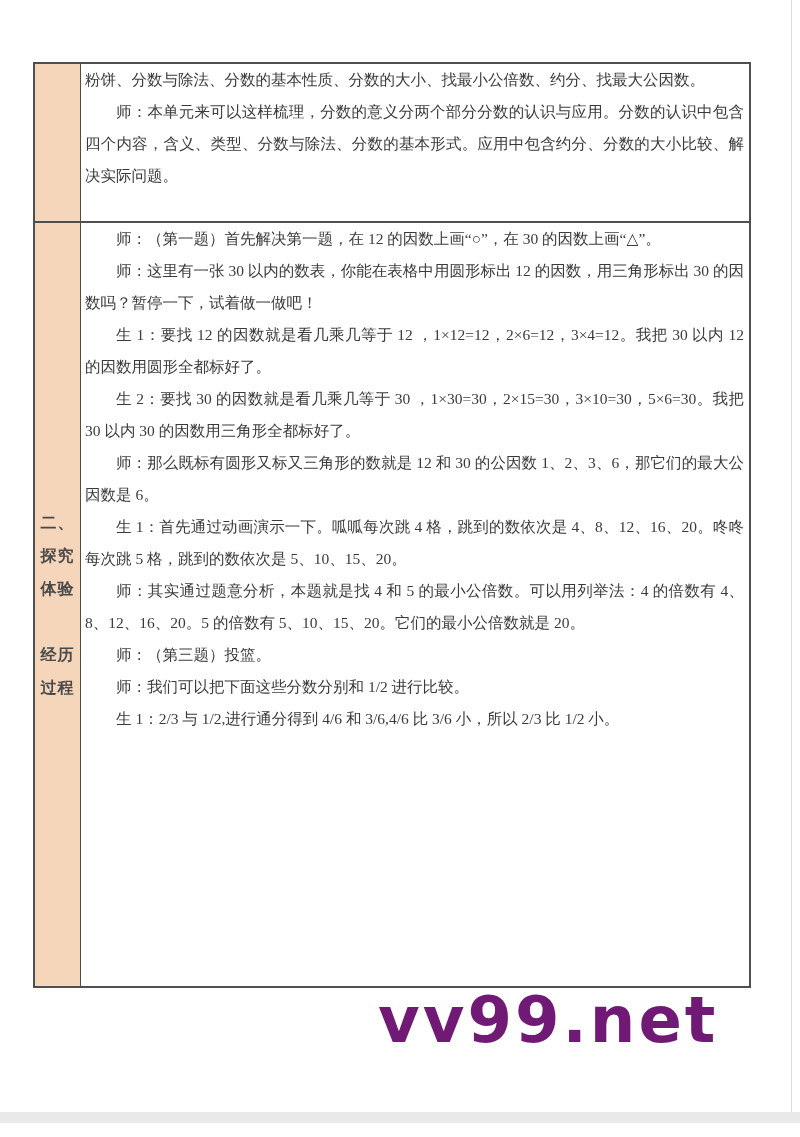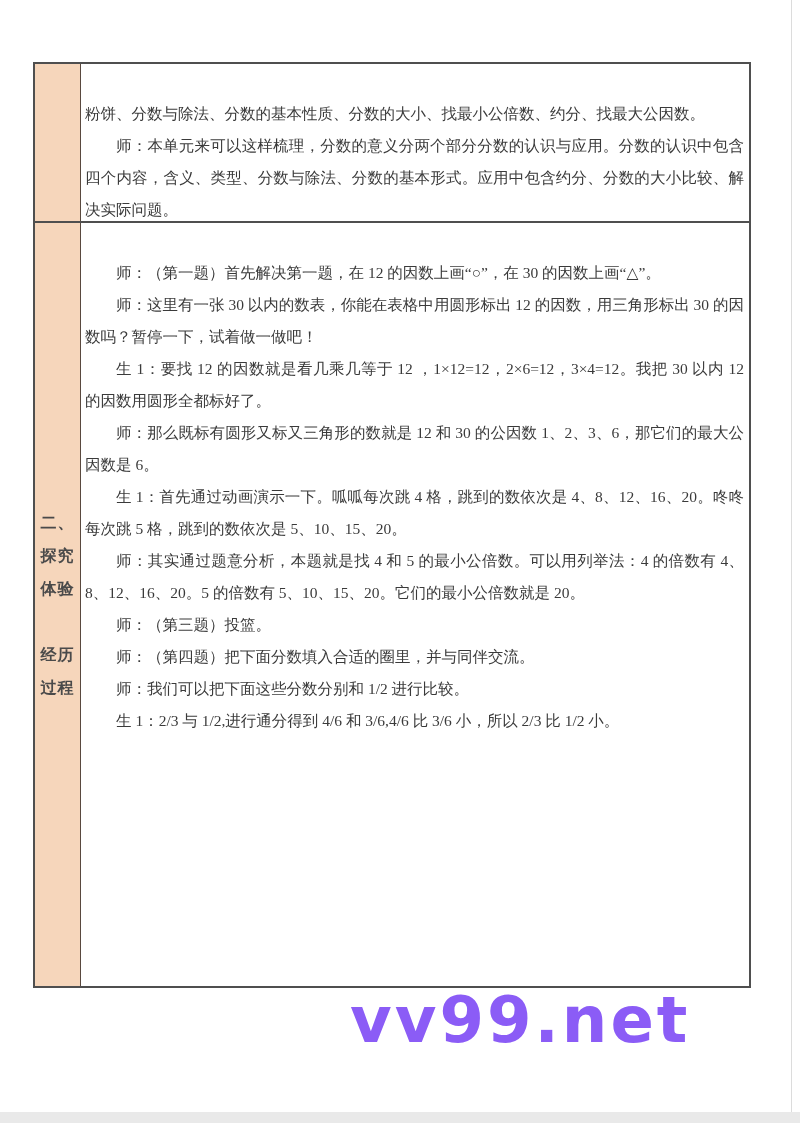--- a/index.html
+++ b/index.html
@@ -50,39 +50,38 @@
     height:33px;
     color:#4a4a4a;
     letter-spacing:1px;
     white-space:nowrap;
   }
   .content-cell{
     flex:1;
     box-sizing:border-box;
     padding:0 5px 0 4px;
     overflow:hidden;
-    margin-top:34px;
   }
   .content-cell p{
     margin:0;
     font-size:15.5px;
     line-height:32px;
     text-indent:2em;
     text-align:justify;
     color:#3a3a3a;
   }
   .content-cell p.no-indent{text-indent:0;}
   
   .watermark{
-    position:absolute;left:350px;top:984px;
+    position:absolute;left:378px;top:984px;
     font-family:"DejaVu Sans","Liberation Sans",sans-serif;
     font-weight:bold;
     font-size:64px;
     line-height:72px;
-    color:#8b5cf6;
+    color:#701a75;
     letter-spacing:3px;
     user-select:none;
   }
 </style>
 </head>
 <body>
 
 <div class="page">
 
   <div class="doc-table">
@@ -101,25 +100,25 @@
         <div class="label-line">探究</div>
         <div class="label-line">体验</div>
         <div class="label-line"></div>
         <div class="label-line">经历</div>
         <div class="label-line">过程</div>
       </div>
       <div class="content-cell">
         <p>师：（第一题）首先解决第一题，在 12 的因数上画“○”，在 30 的因数上画“△”。</p>
         <p>师：这里有一张 30 以内的数表，你能在表格中用圆形标出 12 的因数，用三角形标出 30 的因数吗？暂停一下，试着做一做吧！</p>
         <p>生 1：要找 12 的因数就是看几乘几等于 12 ，1×12=12，2×6=12，3×4=12。我把 30 以内 12 的因数用圆形全都标好了。</p>
+        <p>生 2：要找 30 的因数就是看几乘几等于 30 ，1×30=30，2×15=30，3×10=30，5×6=30。我把 30 以内 30 的因数用三角形全都标好了。</p>
         <p>师：那么既标有圆形又标又三角形的数就是 12 和 30 的公因数 1、2、3、6，那它们的最大公因数是 6。</p>
         <p>生 1：首先通过动画演示一下。呱呱每次跳 4 格，跳到的数依次是 4、8、12、16、20。咚咚每次跳 5 格，跳到的数依次是 5、10、15、20。</p>
         <p>师：其实通过题意分析，本题就是找 4 和 5 的最小公倍数。可以用列举法：4 的倍数有 4、8、12、16、20。5 的倍数有 5、10、15、20。它们的最小公倍数就是 20。</p>
         <p>师：（第三题）投篮。</p>
-        <p>师：（第四题）把下面分数填入合适的圈里，并与同伴交流。</p>
         <p>师：我们可以把下面这些分数分别和 1/2 进行比较。</p>
         <p>生 1：2/3 与 1/2,进行通分得到 4/6 和 3/6,4/6 比 3/6 小，所以 2/3 比 1/2 小。</p>
       </div>
     </div>
 
   </div>
 
   <div class="watermark">vv99.net</div>
 
   <div class="page-edge-line"></div>

